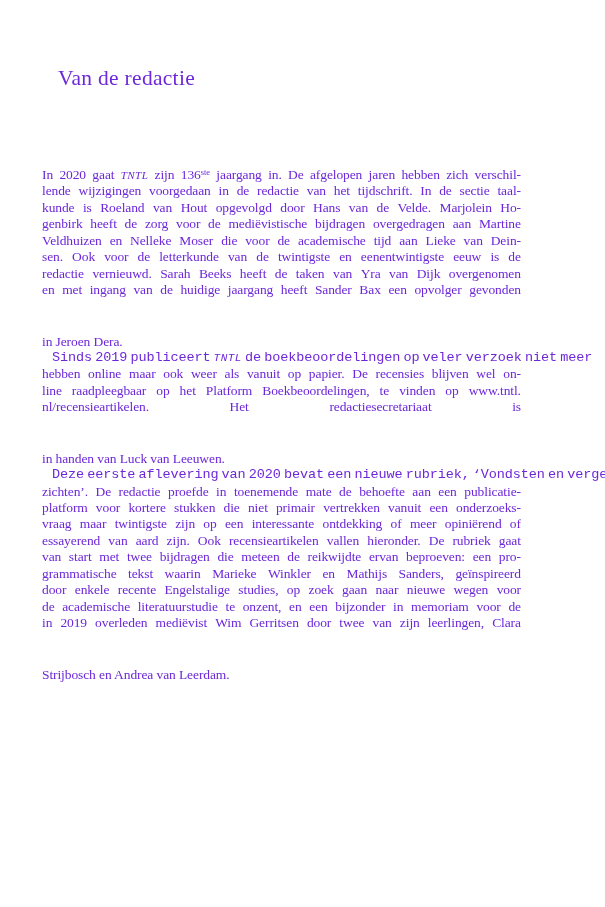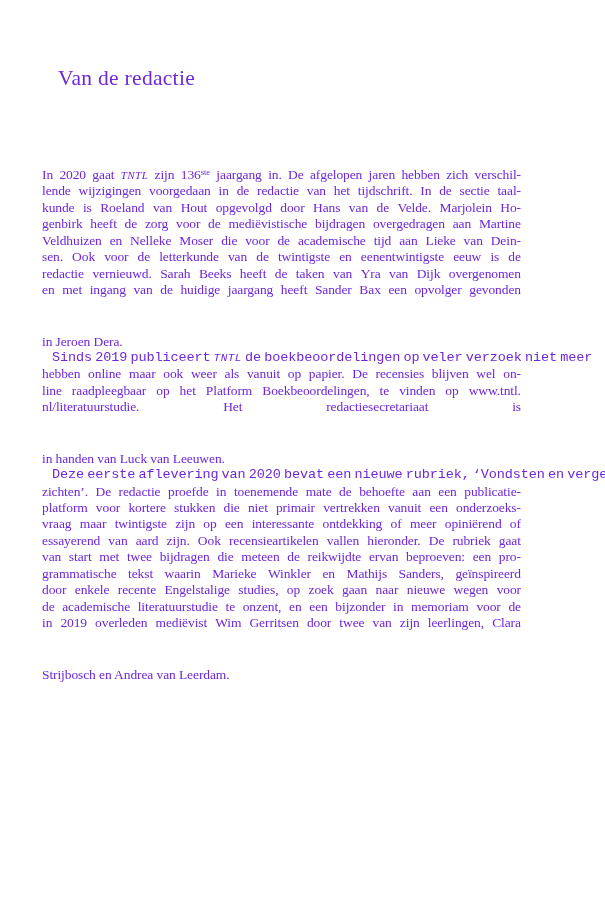--- a/index.html
+++ b/index.html
@@ -230,21 +230,21 @@
         <span class="w">op</span>
         <span class="w">het</span>
         <span class="w">Platform</span>
         <span class="w">Boekbeoordelingen,</span>
         <span class="w">te</span>
         <span class="w">vinden</span>
         <span class="w">op</span>
         <span class="w">www.tntl.</span>
       </div>
       <div class="line">
-        <span class="w">nl/literatuurstudie.</span>
+        <span class="w">nl/recensieartikelen.</span>
         <span class="w">Het</span>
         <span class="w">redactiesecretariaat</span>
         <span class="w">is</span>
       </div>
       <div class="line last">in handen van Luck van Leeuwen.</div>
       <div class="line indent">
         <span class="w">Deze</span>
         <span class="w">eerste</span>
         <span class="w">aflevering</span>
         <span class="w">van</span>

